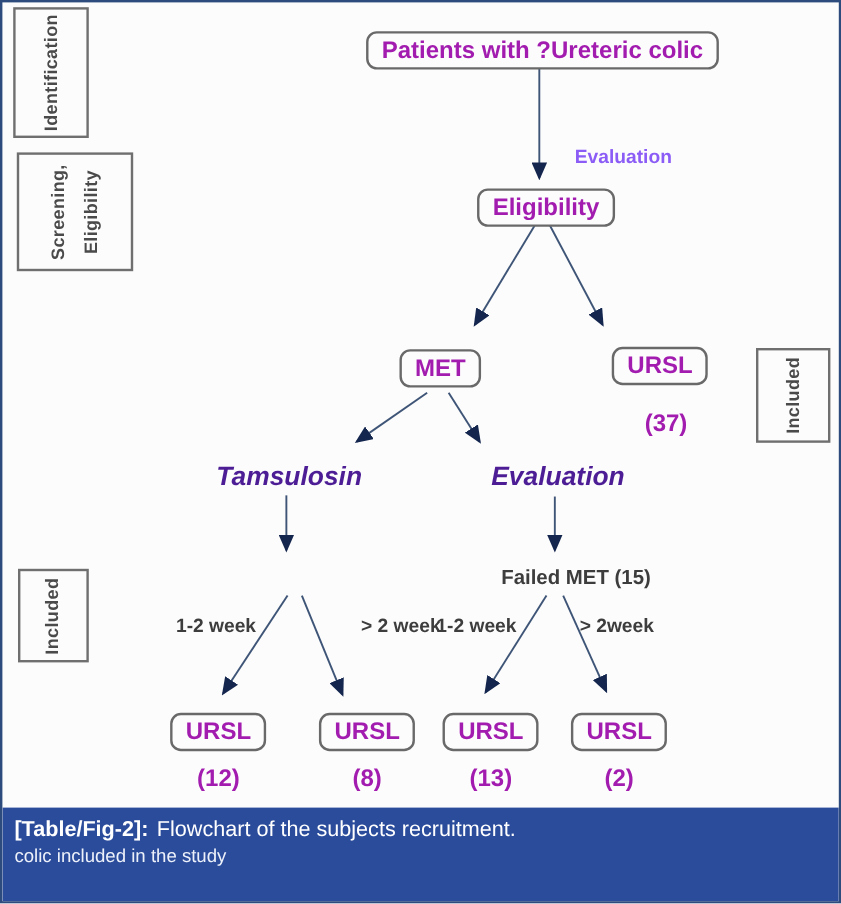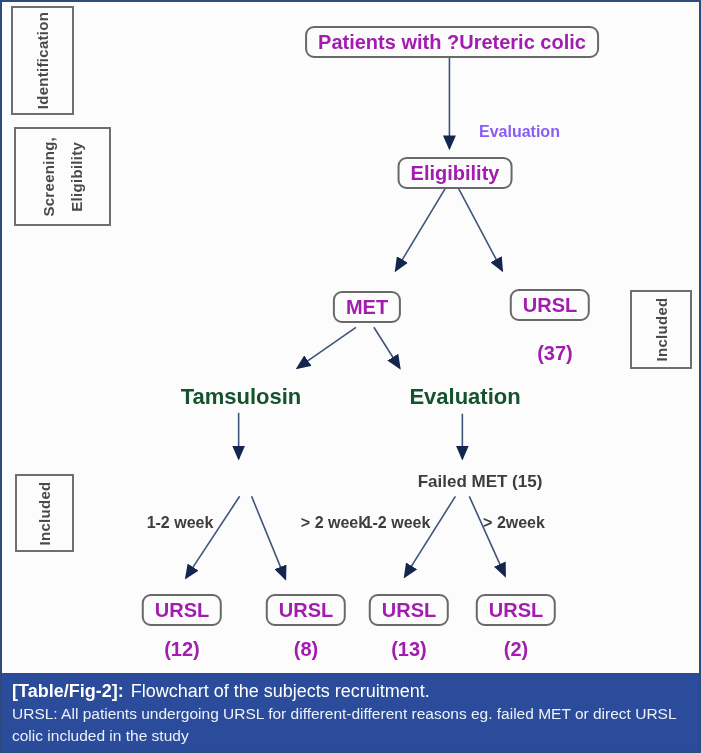--- a/index.html
+++ b/index.html
@@ -45,21 +45,21 @@
     text-align:center;padding:1px 11px;white-space:nowrap;
     box-sizing:border-box;
   }
   .node.small{min-width:56px;}
 
   
   .lbl{
     position:absolute;transform:translateX(-50%);
     font-weight:bold;color:#3d3d3d;white-space:nowrap;
   }
-  .lbl.drug{font-size:22px;color:#14532d;}
+  .lbl.drug{font-size:22px;color:#4c1d95;font-style:italic;}
   .lbl.failed{font-size:17px;}
   .lbl.week{font-size:16px;}
   .lbl.count{font-size:20px;color:#a21caf;}
   .lbl.flowtag{transform:none;font-size:16px;font-weight:600;color:#8b5cf6;}
 
   
   .caption{
     position:absolute;left:0;right:0;top:671px;bottom:0;
     background:#2b4c9b;color:#ffffff;
     padding:6px 10px 0 10px;box-sizing:border-box;
@@ -133,17 +133,16 @@
 
   <div class="lbl count" style="left:180px;top:636px;">(12)</div>
   <div class="lbl count" style="left:304px;top:636px;">(8)</div>
   <div class="lbl count" style="left:407px;top:636px;">(13)</div>
   <div class="lbl count" style="left:514px;top:636px;">(2)</div>
 
   <div class="caption">
     <div class="cap-line1">
       <span class="cap-tag">[Table/Fig-2]:</span><span>Flowchart of the subjects recruitment.</span>
     </div>
-    <div class="cap-note">URSL: All patients undergoing URSL for different-different reasons eg. failed MET or direct URSL</div>
     <div class="cap-note">colic included in the study</div>
   </div>
 
 </div>
 
 </body></html>

